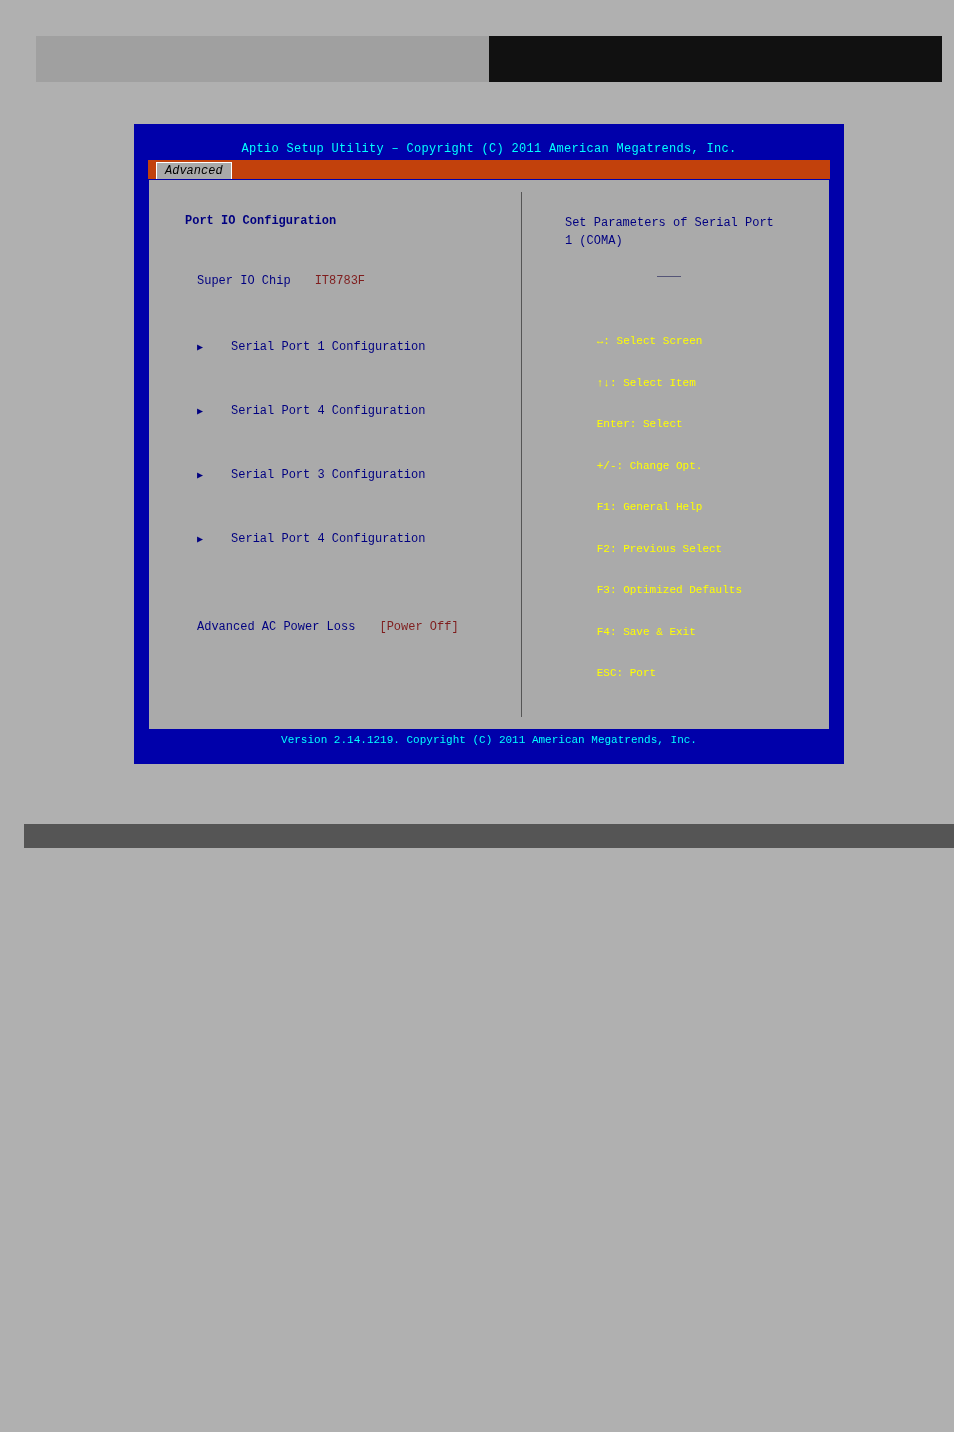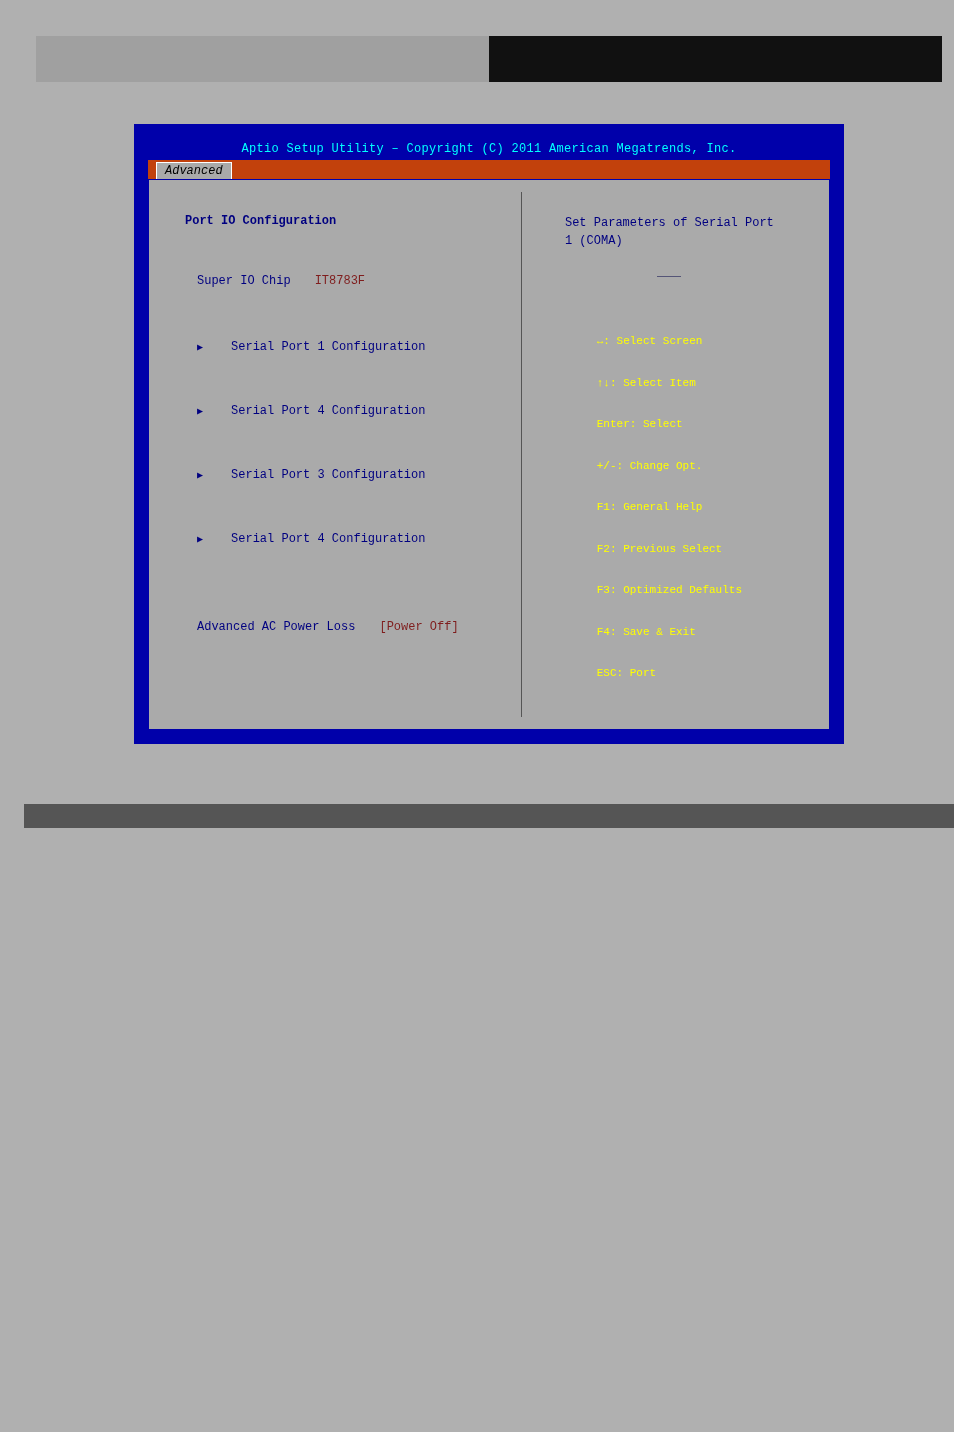--- a/index.html
+++ b/index.html
@@ -235,16 +235,19 @@
         <div class="help-item">F2: Previous Select</div>
         <div class="help-item">F3: Optimized Defaults</div>
         <div class="help-item">F4: Save &amp; Exit</div>
         <div class="help-item">ESC: Port</div>
       </div>
 
     </div>
 
   </div>
 
+  <div class="bios-footer">
+    <span>Version 2.14.1219. Copyright (C) 2011 American Megatrends, Inc.</span>
+  </div>
 
 </div>
 
 <div class="bottom-line"></div>
 
 </body></html>

